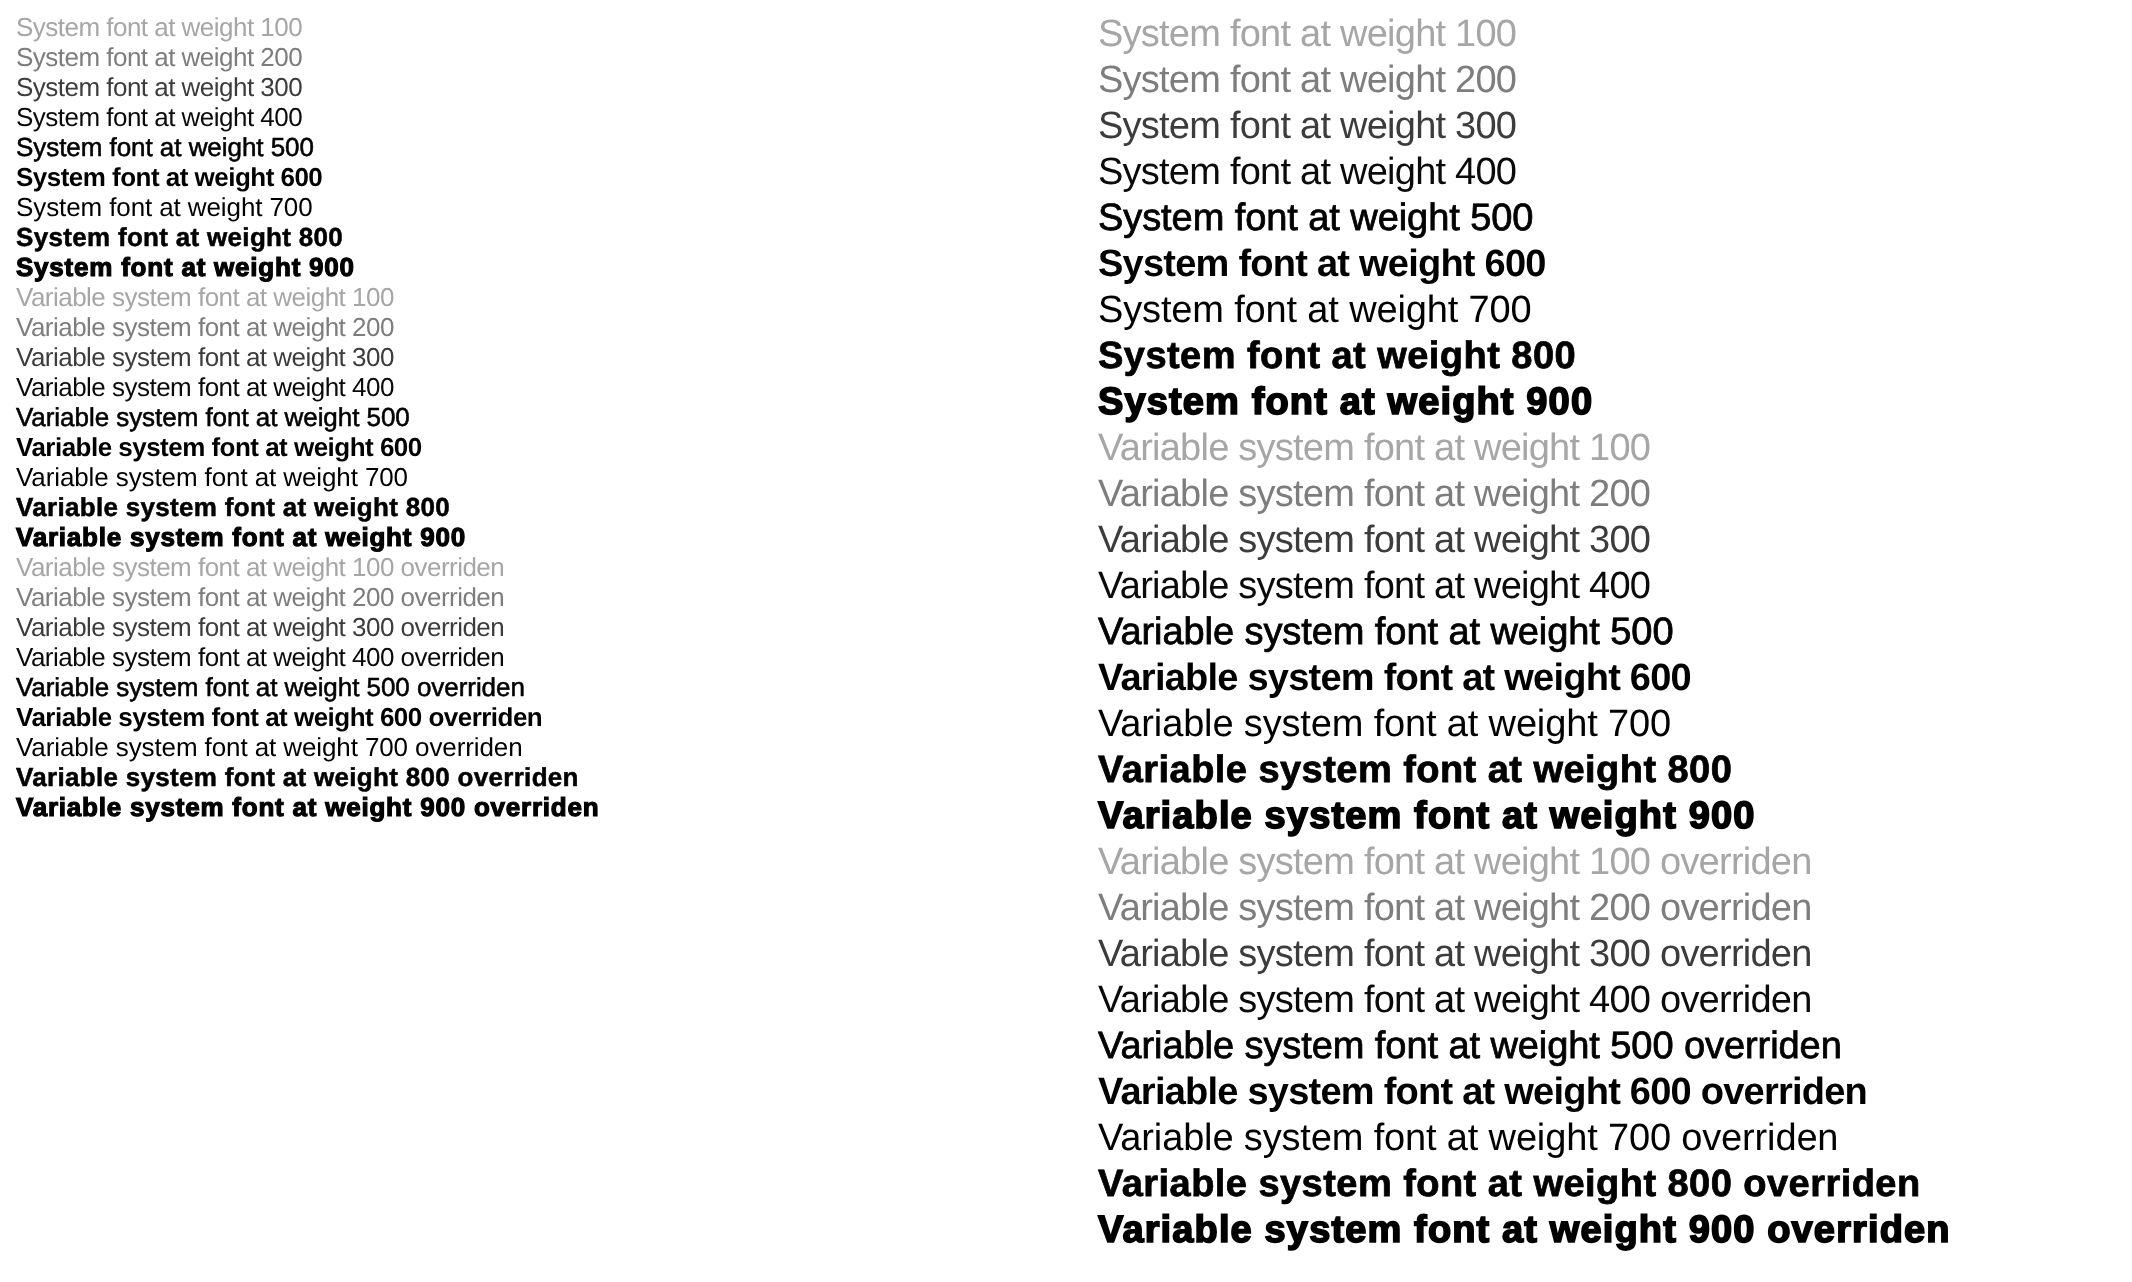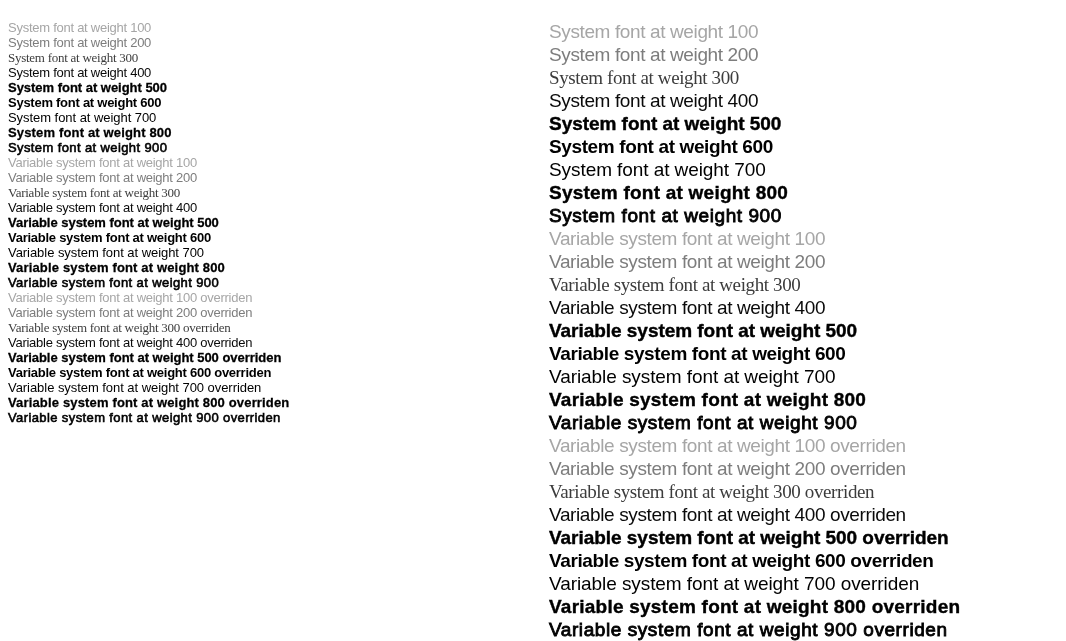--- a/index.html
+++ b/index.html
@@ -8,47 +8,46 @@
     height: 641px;
     background: #ffffff;
     overflow: hidden;
     position: relative;
     font-family: "Liberation Sans", sans-serif;
     color: #000000;
   }
   .specimen-col {
     position: absolute;
     white-space: nowrap;
-    margin-top: 14px;
   }
   .specimen-col.small {
     left: 8px;
     top: 6px;
     font-size: 13px;
     line-height: 15px;
     letter-spacing: -0.02em;
   }
   .specimen-col.large {
     left: 549px;
     top: 6px;
     font-size: 19px;
     line-height: 23px;
     letter-spacing: -0.02em;
   }
   .line { font-weight: 400; }
   
   .w100 { font-weight: 400; }
   .w200 { font-weight: 400; }
-  .w300 { font-weight: 400; font-family: Liberation Serif, serif; }
+  .w300 { font-weight: 400; }
   .w400 { font-weight: 400; }
-  .w500 { font-weight: 700; -webkit-text-stroke: 0.021em currentColor; letter-spacing: -0.002em; }
+  .w500 { font-weight: 400; -webkit-text-stroke: 0.021em currentColor; letter-spacing: -0.002em; }
   .w600 { font-weight: 700; }
   .w700 { font-weight: 400; letter-spacing: -0.004em; }
   .w800 { font-weight: 700; -webkit-text-stroke: 0.02em currentColor; letter-spacing: 0.012em; }
-  .w900 { font-weight: 400; -webkit-text-stroke: 0.045em currentColor; letter-spacing: 0.03em; }
+  .w900 { font-weight: 700; -webkit-text-stroke: 0.045em currentColor; letter-spacing: 0.03em; }
 </style>
 </head>
 <body>
 
 <main>
   <section class="specimen-col small">
       <div class="line w100" style="color: rgb(166, 166, 166);">System font at weight 100</div>
       <div class="line w200" style="color: rgb(125, 125, 125);">System font at weight 200</div>
       <div class="line w300" style="color: rgb(60, 60, 60);">System font at weight 300</div>
       <div class="line w400" style="color: rgb(10, 10, 10);">System font at weight 400</div>

